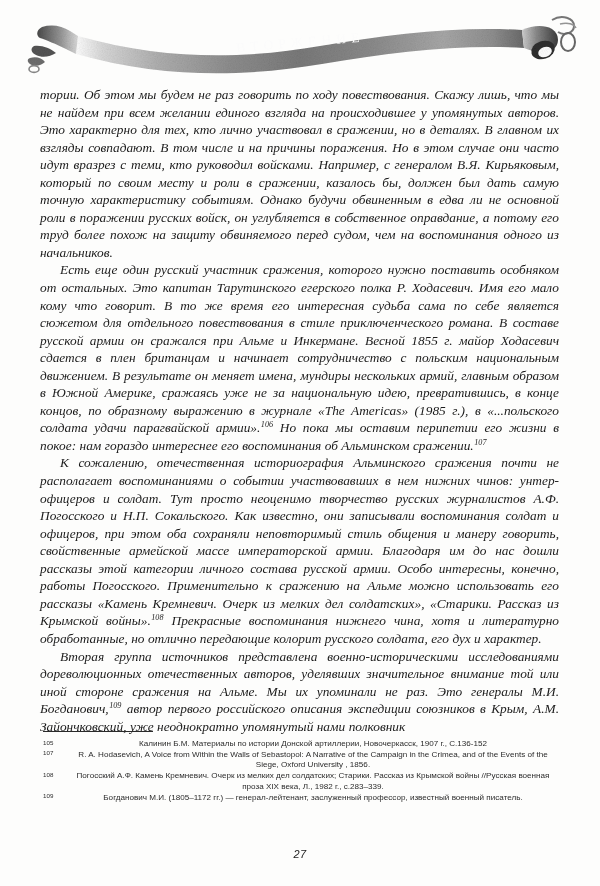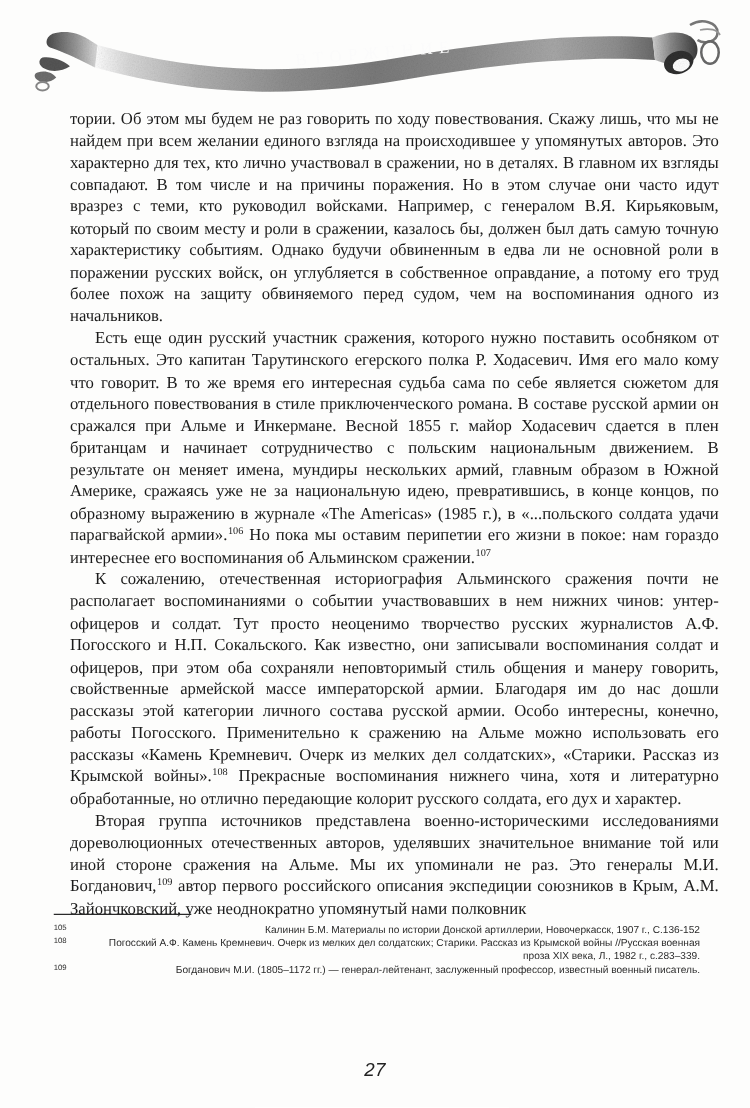--- a/index.html
+++ b/index.html
@@ -55,23 +55,24 @@
     fill: #fbfbfb;
     font-family: "Liberation Serif", "DejaVu Serif", serif;
     font-size: 13.5px;
     letter-spacing: 5.2px;
     font-weight: 400;
   }
 
   
   .content {
     position: absolute;
-    left: 56px;
+    left: 40px;
     top: 86px;
     width: 519px;
+    font-style: italic;
   }
   p.para {
     margin: 0;
     text-align: justify;
     text-justify: inter-word;
     font-size: 13.35px;
     line-height: 17.55px;
     text-indent: 20px;
     hyphens: manual;
     word-spacing: 0.1px;
@@ -104,41 +105,41 @@
     padding: 0;
     list-style: none;
   }
   .fn-item {
     position: relative;
     padding-left: 26px;
     font-family: "Liberation Sans", "DejaVu Sans", sans-serif;
     font-size: 8.1px;
     line-height: 10.4px;
     color: #2b2b2b;
-    text-align: right;
+    text-align: center;
     margin-bottom: 0.5px;
   }
   .fn-num {
     position: absolute;
     left: 3px;
     top: -1.5px;
     font-size: 6.2px;
     font-family: "Liberation Sans", "DejaVu Sans", sans-serif;
     color: #2b2b2b;
   }
 
   
   .page-number {
     position: absolute;
     left: 0;
     top: 848px;
     width: 600px;
     text-align: center;
     font-family: "Liberation Sans", "DejaVu Sans", sans-serif;
-    font-size: 15px;
+    font-size: 11px;
     font-style: italic;
     color: #222;
     letter-spacing: 0.3px;
   }
 </style>
 </head>
 <body>
 
 <div class="page">
 
@@ -233,20 +234,24 @@
   </div>
 
   <div class="footnotes">
     <div class="fn-rule"></div>
     <ul class="fn-list">
       <li class="fn-item">
         <span class="fn-num">105</span>
         <span>Калинин Б.М. Материалы по истории Донской артиллерии, Новочеркасск, 1907 г., С.136-152</span>
       </li>
       <li class="fn-item">
+        <span class="fn-num">107</span>
+        <span>R. A. Hodasevich, A Voice from Within the Walls of Sebastopol: A Narrative of the Campaign in the Crimea, and of the Events of the Siege, Oxford University , 1856.</span>
+      </li>
+      <li class="fn-item">
         <span class="fn-num">108</span>
         <span>Погосский А.Ф. Камень Кремневич. Очерк из мелких дел солдатских; Старики. Рассказ из Крымской войны //Русская военная проза XIX века, Л., 1982 г., с.283–339.</span>
       </li>
       <li class="fn-item">
         <span class="fn-num">109</span>
         <span>Богданович М.И. (1805–1172 гг.) — генерал-лейтенант, заслуженный профессор, известный военный писатель.</span>
       </li>
     </ul>
   </div>
 

